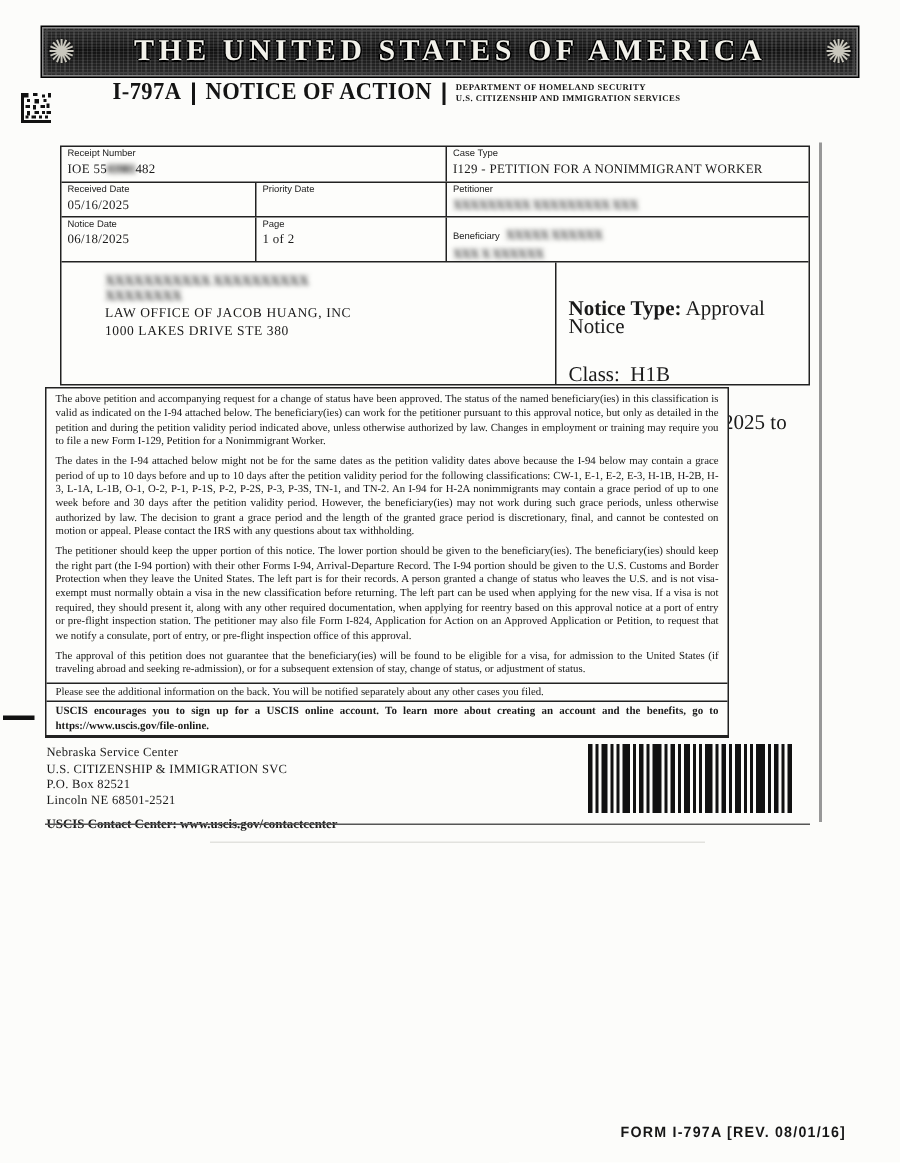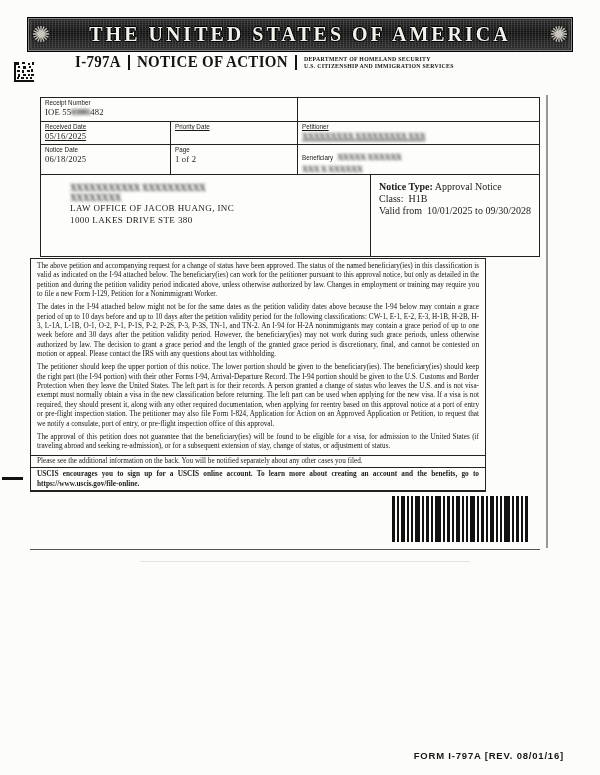--- a/index.html
+++ b/index.html
@@ -53,33 +53,33 @@
   }
   .trow { display:flex; border-bottom:1px solid #222; }
   .trow:last-child { border-bottom:none; }
   .cell { padding:1px 4px 1px 4px; overflow:hidden; }
   .lbl { font-family:"Liberation Sans", sans-serif; font-size:6.3px; color:#222; line-height:7.5px; }
   .val { font-size:8.6px; line-height:10px; letter-spacing:0.2px; }
   .w-a1 { width:257px; border-right:1px solid #222; }
   .w-b1 { width:130px; border-right:1px solid #222; }
   .w-b2 { width:127px; border-right:1px solid #222; }
   .grow { flex:1; }
-  .rowA { height:24px; } .rowB { height:23px;text-decoration:underline; } .rowC { height:30px; }
+  .rowA { height:24px; } .rowB { height:23px; } .rowC { height:30px; }
   .rowD { height:81px; border-bottom:none; }
   .cD1 { width:305px; padding:8px 4px 0 5px;margin-left:24px; }
   .cD2 { flex:1; border-left:1px solid #222; padding:6px 8px; }
 
   .redact { filter:blur(1.6px); font-weight:bold; color:#2a2a2a; letter-spacing:-0.5px; white-space:nowrap; }
   .redact-sm { font-size:8.6px; }
 
   
   .addr-line { font-size:9px; line-height:11.5px; letter-spacing:0.4px; }
 
   
-  .nb-line { font-size:10px; line-height:12px; }
+  .nb-line { font-size:14px; line-height:12px;margin-top:20px; }
   .nb-bold { font-weight:bold; }
 
   
   .body-box {
     position:absolute; left:30px; top:258px; width:456px;
     border:1.5px solid #222; border-bottom-width:2px; background:#fdfdfb;
   }
   .paras { padding:3px 6px 1px 6px; }
   .para {
     font-size:7.2px; line-height:9.35px; text-align:justify;
@@ -161,20 +161,24 @@
       <rect x="12" y="15" width="2" height="2" fill="#111"></rect>
     <rect x="16" y="15" width="2" height="2" fill="#111"></rect>
   </svg>
 
   <div class="case-table">
     <div class="trow rowA">
       <div class="cell w-a1">
         <div class="lbl">Receipt Number</div>
         <div class="val"><span>IOE 55</span><span class="redact redact-sm">03981</span><span>482</span></div>
       </div>
+      <div class="cell grow">
+        <div class="lbl">Case Type</div>
+        <div class="val">I129 - PETITION FOR A NONIMMIGRANT WORKER</div>
+      </div>
     </div>
     <div class="trow rowB">
       <div class="cell w-b1">
         <div class="lbl">Received Date</div>
         <div class="val">05/16/2025</div>
       </div>
       <div class="cell w-b2">
         <div class="lbl">Priority Date</div>
         <div class="val"></div>
       </div>
@@ -221,20 +225,27 @@
       <p class="para">The dates in the I-94 attached below might not be for the same dates as the petition validity dates above because the I-94 below may contain a grace period of up to 10 days before and up to 10 days after the petition validity period for the following classifications: CW-1, E-1, E-2, E-3, H-1B, H-2B, H-3, L-1A, L-1B, O-1, O-2, P-1, P-1S, P-2, P-2S, P-3, P-3S, TN-1, and TN-2. An I-94 for H-2A nonimmigrants may contain a grace period of up to one week before and 30 days after the petition validity period. However, the beneficiary(ies) may not work during such grace periods, unless otherwise authorized by law. The decision to grant a grace period and the length of the granted grace period is discretionary, final, and cannot be contested on motion or appeal. Please contact the IRS with any questions about tax withholding.</p>
       <p class="para">The petitioner should keep the upper portion of this notice. The lower portion should be given to the beneficiary(ies). The beneficiary(ies) should keep the right part (the I-94 portion) with their other Forms I-94, Arrival-Departure Record. The I-94 portion should be given to the U.S. Customs and Border Protection when they leave the United States. The left part is for their records. A person granted a change of status who leaves the U.S. and is not visa-exempt must normally obtain a visa in the new classification before returning. The left part can be used when applying for the new visa. If a visa is not required, they should present it, along with any other required documentation, when applying for reentry based on this approval notice at a port of entry or pre-flight inspection station. The petitioner may also file Form I-824, Application for Action on an Approved Application or Petition, to request that we notify a consulate, port of entry, or pre-flight inspection office of this approval.</p>
       <p class="para" style="margin-bottom:2px;">The approval of this petition does not guarantee that the beneficiary(ies) will be found to be eligible for a visa, for admission to the United States (if traveling abroad and seeking re-admission), or for a subsequent extension of stay, change of status, or adjustment of status.</p>
     </div>
     <div class="note-row">Please see the additional information on the back. You will be notified separately about any other cases you filed.</div>
     <div class="bold-row">USCIS encourages you to sign up for a USCIS online account. To learn more about creating an account and the benefits, go to https://www.uscis.gov/file-online.</div>
   </div>
 
   <div class="reg-dash"></div>
 
+  <div class="svc-block">
+    <div class="svc-line">Nebraska Service Center</div>
+    <div class="svc-line">U.S. CITIZENSHIP &amp; IMMIGRATION SVC</div>
+    <div class="svc-line">P.O. Box 82521</div>
+    <div class="svc-line">Lincoln NE 68501-2521</div>
+    <div class="svc-contact">USCIS Contact Center: www.uscis.gov/contactcenter</div>
+  </div>
   <div class="svc-rule"></div>
 
   <svg class="barcode" viewBox="0 0 136 46" preserveAspectRatio="none">
     <rect x="0" y="0" width="3" height="46" fill="#111"></rect>
       <rect x="5" y="0" width="2" height="46" fill="#111"></rect>
     <rect x="9" y="0" width="4" height="46" fill="#111"></rect>
       <rect x="15" y="0" width="2" height="46" fill="#111"></rect>
     <rect x="19" y="0" width="2" height="46" fill="#111"></rect>
       <rect x="23" y="0" width="5" height="46" fill="#111"></rect>
     <rect x="30" y="0" width="2" height="46" fill="#111"></rect>

